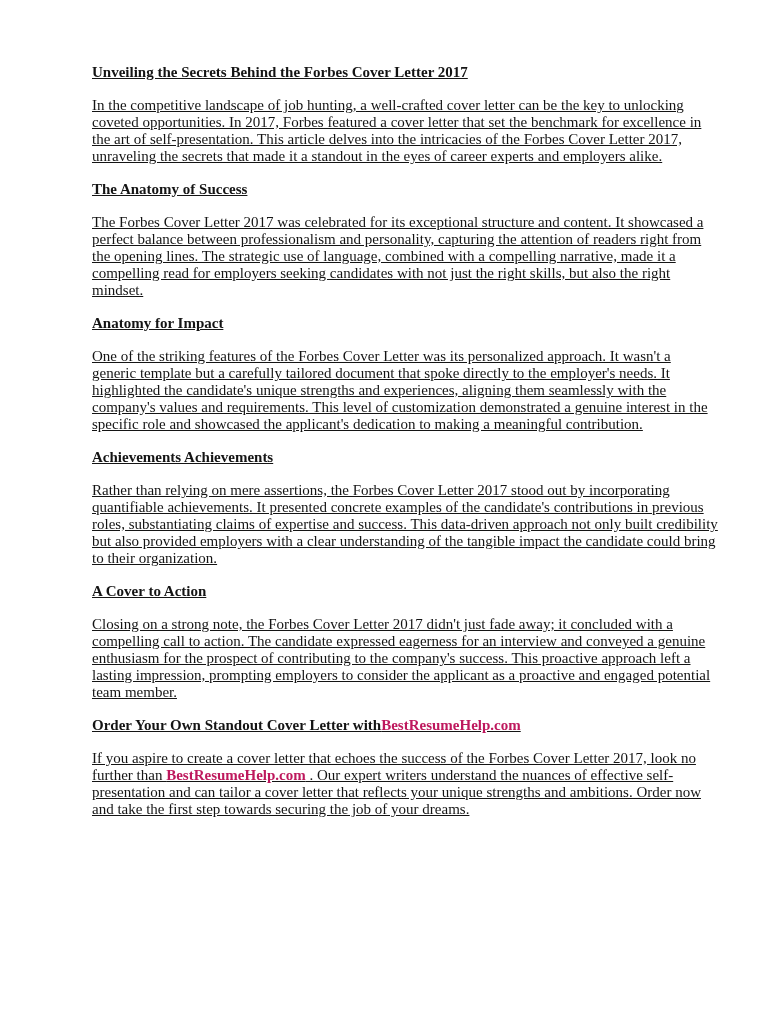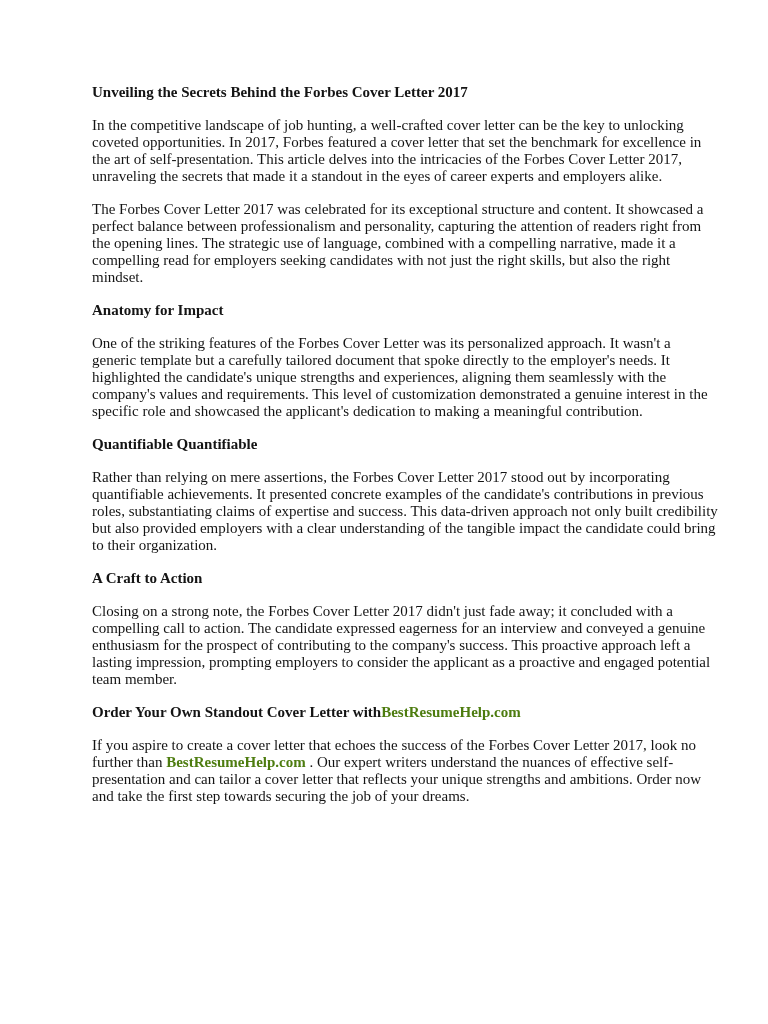--- a/index.html
+++ b/index.html
@@ -6,68 +6,70 @@
     margin: 0;
     padding: 0;
     background: #ffffff;
   }
   .page {
     position: relative;
     width: 768px;
     height: 1024px;
     box-sizing: border-box;
     background: #ffffff;
-    padding: 84px 50px 0 92px;
+    padding: 64px 50px 0 92px;
     font-family: "Liberation Serif", "DejaVu Serif", serif;
     font-size: 15px;
     line-height: 17px;
     color: #141414;
     overflow: hidden;
+    text-decoration: underline;
   }
   .doc-title,
   .section-heading,
   .doc-paragraph {
     margin: 16px 0;
     font-size: 15px;
     text-align: left;
   }
   .doc-title {
     margin-top: 0;
     font-weight: bold;
   }
   .section-heading {
     font-weight: bold;
   }
   .doc-paragraph {
     font-weight: normal;
   }
   a.doc-link {
-    color: #4d7c0f;
+    color: #be185d;
     font-weight: bold;
     text-decoration: none;
     cursor: pointer;
   }
 </style>
 </head>
 <body>
 
 <div class="page">
 
   <div class="doc-title">Unveiling the Secrets Behind the Forbes Cover Letter 2017</div>
 
   <p class="doc-paragraph">In the competitive landscape of job hunting, a well-crafted cover letter can be the key to unlocking coveted opportunities. In 2017, Forbes featured a cover letter that set the benchmark for excellence in the art of self-presentation. This article delves into the intricacies of the Forbes Cover Letter 2017, unraveling the secrets that made it a standout in the eyes of career experts and employers alike.</p>
 
+  <div class="section-heading">The Anatomy of Success</div>
   <p class="doc-paragraph">The Forbes Cover Letter 2017 was celebrated for its exceptional structure and content. It showcased a perfect balance between professionalism and personality, capturing the attention of readers right from the opening lines. The strategic use of language, combined with a compelling narrative, made it a compelling read for employers seeking candidates with not just the right skills, but also the right mindset.</p>
 
   <div class="section-heading">Anatomy for Impact</div>
   <p class="doc-paragraph">One of the striking features of the Forbes Cover Letter was its personalized approach. It wasn't a generic template but a carefully tailored document that spoke directly to the employer's needs. It highlighted the candidate's unique strengths and experiences, aligning them seamlessly with the company's values and requirements. This level of customization demonstrated a genuine interest in the specific role and showcased the applicant's dedication to making a meaningful contribution.</p>
 
-  <div class="section-heading">Quantifiable Quantifiable</div>
+  <div class="section-heading">Achievements Achievements</div>
   <p class="doc-paragraph">Rather than relying on mere assertions, the Forbes Cover Letter 2017 stood out by incorporating quantifiable achievements. It presented concrete examples of the candidate's contributions in previous roles, substantiating claims of expertise and success. This data-driven approach not only built credibility but also provided employers with a clear understanding of the tangible impact the candidate could bring to their organization.</p>
 
-  <div class="section-heading">A Craft to Action</div>
+  <div class="section-heading">A Cover to Action</div>
   <p class="doc-paragraph">Closing on a strong note, the Forbes Cover Letter 2017 didn't just fade away; it concluded with a compelling call to action. The candidate expressed eagerness for an interview and conveyed a genuine enthusiasm for the prospect of contributing to the company's success. This proactive approach left a lasting impression, prompting employers to consider the applicant as a proactive and engaged potential team member.</p>
 
   <div class="section-heading"><span>Order Your Own Standout Cover Letter with</span><a class="doc-link">BestResumeHelp.com</a></div>
 
   <p class="doc-paragraph"><span>If you aspire to create a cover letter that echoes the success of the Forbes Cover Letter 2017, look no further than </span><a class="doc-link">BestResumeHelp.com</a><span> . Our expert writers understand the nuances of effective self-presentation and can tailor a cover letter that reflects your unique strengths and ambitions. Order now and take the first step towards securing the job of your dreams.</span></p>
 
 </div>
 
 </body></html>

